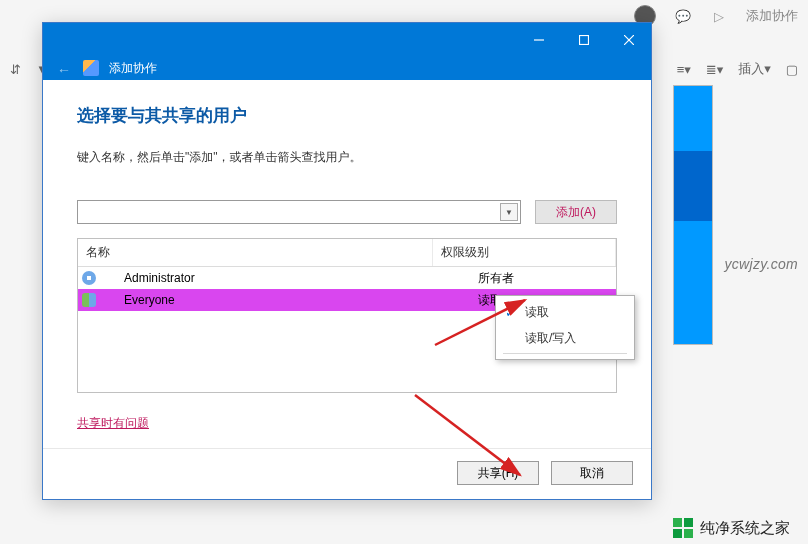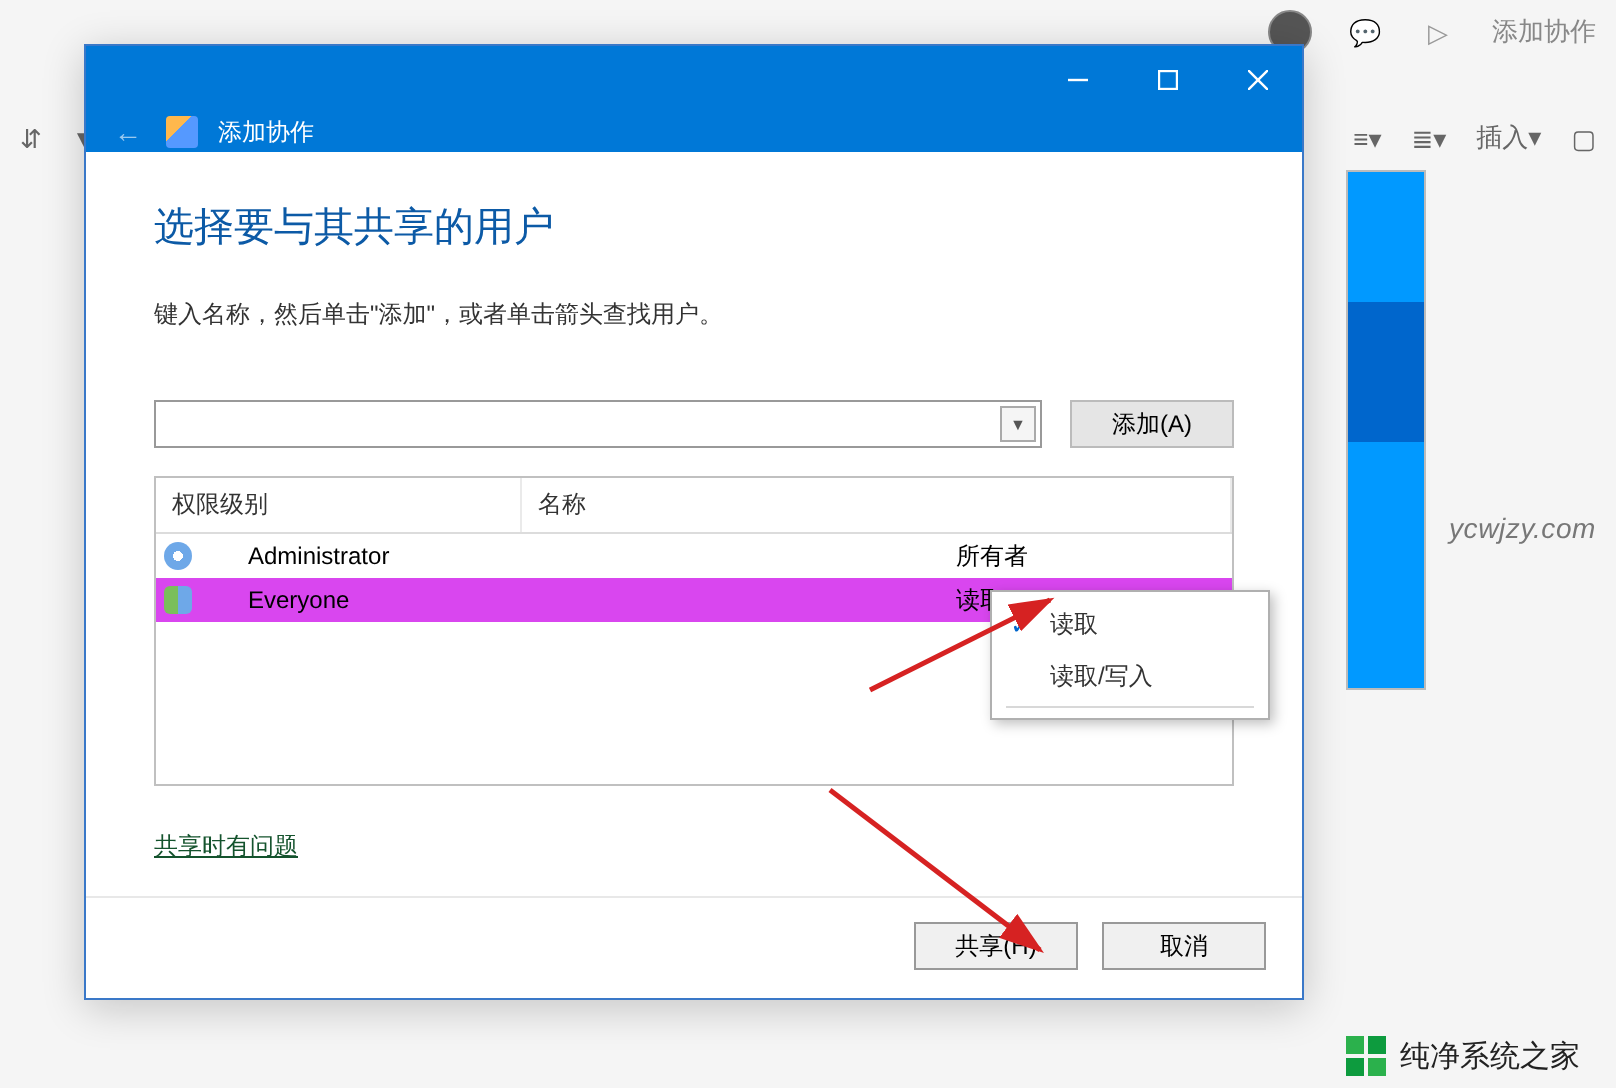--- a/index.html
+++ b/index.html
@@ -104,22 +104,22 @@
     }
     
     .content {
       flex: 1;
       padding: 24px 34px 16px 34px;
       display: flex;
       flex-direction: column;
     }
     .heading {
       color: #0c5aa6;
-      font-size: 20px;
-      font-weight: normal;
+      font-size: 17px;
+      font-weight: bold;
       margin-bottom: 22px;
     }
     .instr {
       color: #333;
       font-size: 12px;
       margin-bottom: 34px;
     }
     
     .add-row {
       display: flex;
@@ -145,21 +145,21 @@
       align-items: center;
       justify-content: center;
       font-size: 8px;
       color: #555;
     }
     .add-btn {
       width: 82px;
       height: 24px;
       background: #e5e5e5;
       border: 1px solid #bbb;
-      color: #000000;
+      color: #be185d;
       font-size: 12px;
       display: flex;
       align-items: center;
       justify-content: center;
       cursor: not-allowed;
     }
     
     .list-container {
       border: 1px solid #c0c0c0;
       height: 155px;
@@ -227,21 +227,21 @@
       color: #0066cc;
       font-size: 13px;
     }
     .perm-sep {
       height: 1px;
       background: #d8d8d8;
       margin: 2px 4px;
     }
     
     .trouble-link {
-      color: #14532d;
+      color: #be185d;
       text-decoration: underline;
       font-size: 12px;
       margin-top: 22px;
     }
     
     .button-row {
       display: flex;
       justify-content: flex-end;
       gap: 12px;
       padding: 12px 18px 14px;
@@ -349,22 +349,22 @@
 
     <div class="add-row">
       <div class="combo">
         <div class="combo-arrow">▼</div>
       </div>
       <div class="add-btn">添加(A)</div>
     </div>
 
     <div class="list-container">
       <div class="list-header">
+        <div class="col col-name">名称</div>
         <div class="col col-perm">权限级别</div>
-        <div class="col col-name">名称</div>
       </div>
       <div class="list-body">
         <div class="list-row">
           <span class="user-icon single"></span>
           <span class="row-name">Administrator</span>
           <span class="row-perm">所有者</span>
         </div>
         <div class="list-row selected">
           <span class="user-icon group"></span>
           <span class="row-name">Everyone</span>

